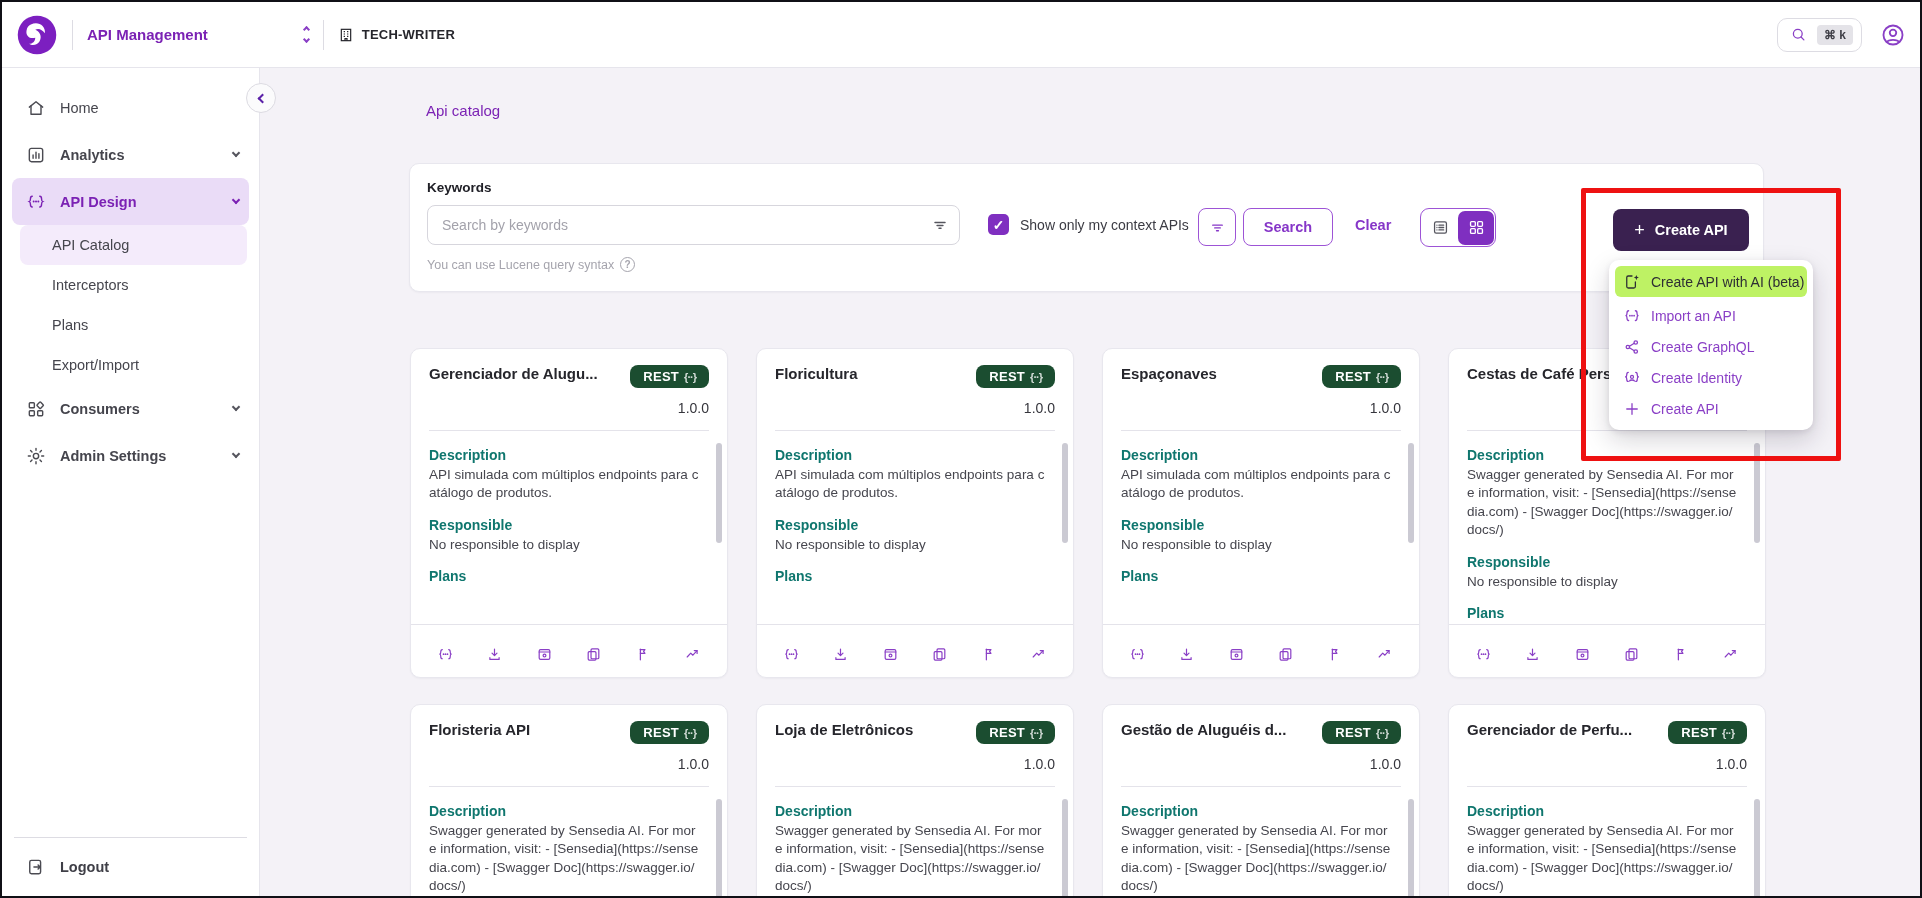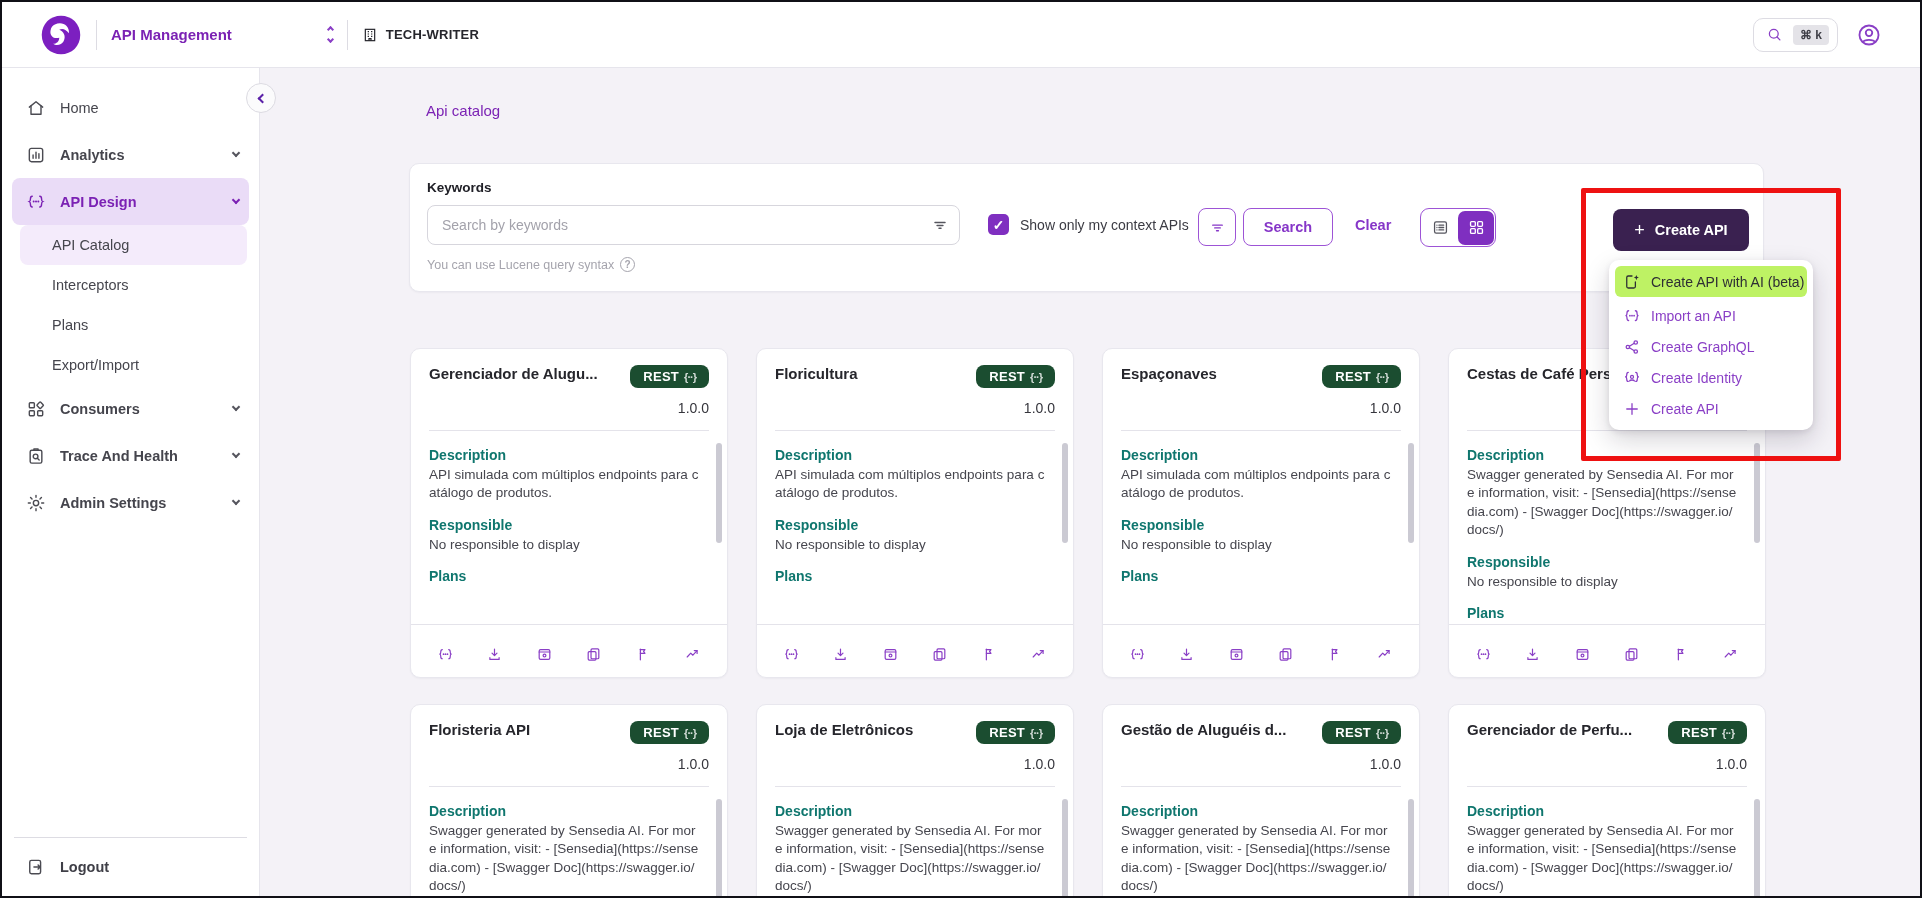--- a/index.html
+++ b/index.html
@@ -1,21 +1,21 @@
 <!DOCTYPE html>
 <html><head>
 <meta charset="utf-8">
 <style>
   * { box-sizing: border-box; margin: 0; padding: 0; }
   html,body { background:#dcdce0; }
   body { font-family: "Liberation Sans", sans-serif; }
   .app { position:relative; width:1922px; height:898px; background:#fff; border:2px solid #101016; overflow:hidden; }
 
   
-  .header { position:absolute; top:0; left:0; right:0; height:66px; background:#fff; border-bottom:1px solid #e6e5ec; display:flex; align-items:center; padding:0 38px; z-index:10; }
+  .header { position:absolute; top:0; left:0; right:0; height:66px; background:#fff; border-bottom:1px solid #e6e5ec; display:flex; align-items:center; padding:0 14px; z-index:10; }
   .logo { width:42px; height:42px; flex:0 0 auto; }
   .hdr-divider { width:1px; height:30px; background:#dddce3; margin:0 14px; }
   .app-title { font-size:15px; font-weight:700; color:#7b22b4; }
   .switcher { margin-left:96px; display:flex; flex-direction:column; gap:5px; align-items:center; cursor:pointer; }
   .chev { display:inline-block; width:7px; height:7px; border-right:2px solid currentColor; border-bottom:2px solid currentColor; }
   .chev.up { transform:rotate(-135deg); }
   .chev.down { transform:rotate(45deg); }
   .chev.left { transform:rotate(135deg); }
   .switcher .chev { width:5px; height:5px; color:#8a3fc6; }
   .org-badge { display:flex; align-items:center; gap:8px; color:#26262c; font-weight:700; font-size:13px; letter-spacing:.2px; }
@@ -199,33 +199,20 @@
               <rect x="14" y="4.5" width="6" height="6" rx="1"></rect>
             </g>
           </svg>
         </span>
       <span>Consumers</span>
       <span class="spacer"></span>
         <span class="chev down"></span>
     </div>
     <div class="nav-item">
       <span class="nav-ico">
-          <svg viewBox="0 0 24 24" fill="none" stroke="currentColor" stroke-width="1.7" stroke-linecap="round" stroke-linejoin="round">
-            <rect x="5" y="5" width="14" height="15.5" rx="2"></rect>
-            <path d="M9.5 5V3.5h5V5"></path>
-            <circle cx="11.5" cy="12.5" r="2.8"></circle>
-            <path d="m13.6 14.6 2.2 2.2"></path>
-          </svg>
-        </span>
-      <span>Trace And Health</span>
-      <span class="spacer"></span>
-        <span class="chev down"></span>
-    </div>
-    <div class="nav-item">
-      <span class="nav-ico">
           <svg viewBox="0 0 24 24" fill="none" stroke="currentColor" stroke-width="1.7" stroke-linecap="round">
             <circle cx="12" cy="12" r="3.2"></circle>
             <path d="M12 2.8v2.4M12 18.8v2.4M2.8 12h2.4M18.8 12h2.4M5.5 5.5l1.7 1.7M16.8 16.8l1.7 1.7M5.5 18.5l1.7-1.7M16.8 7.2l1.7-1.7"></path>
           </svg>
         </span>
       <span>Admin Settings</span>
       <span class="spacer"></span>
         <span class="chev down"></span>
     </div>
     <div class="side-bottom">

